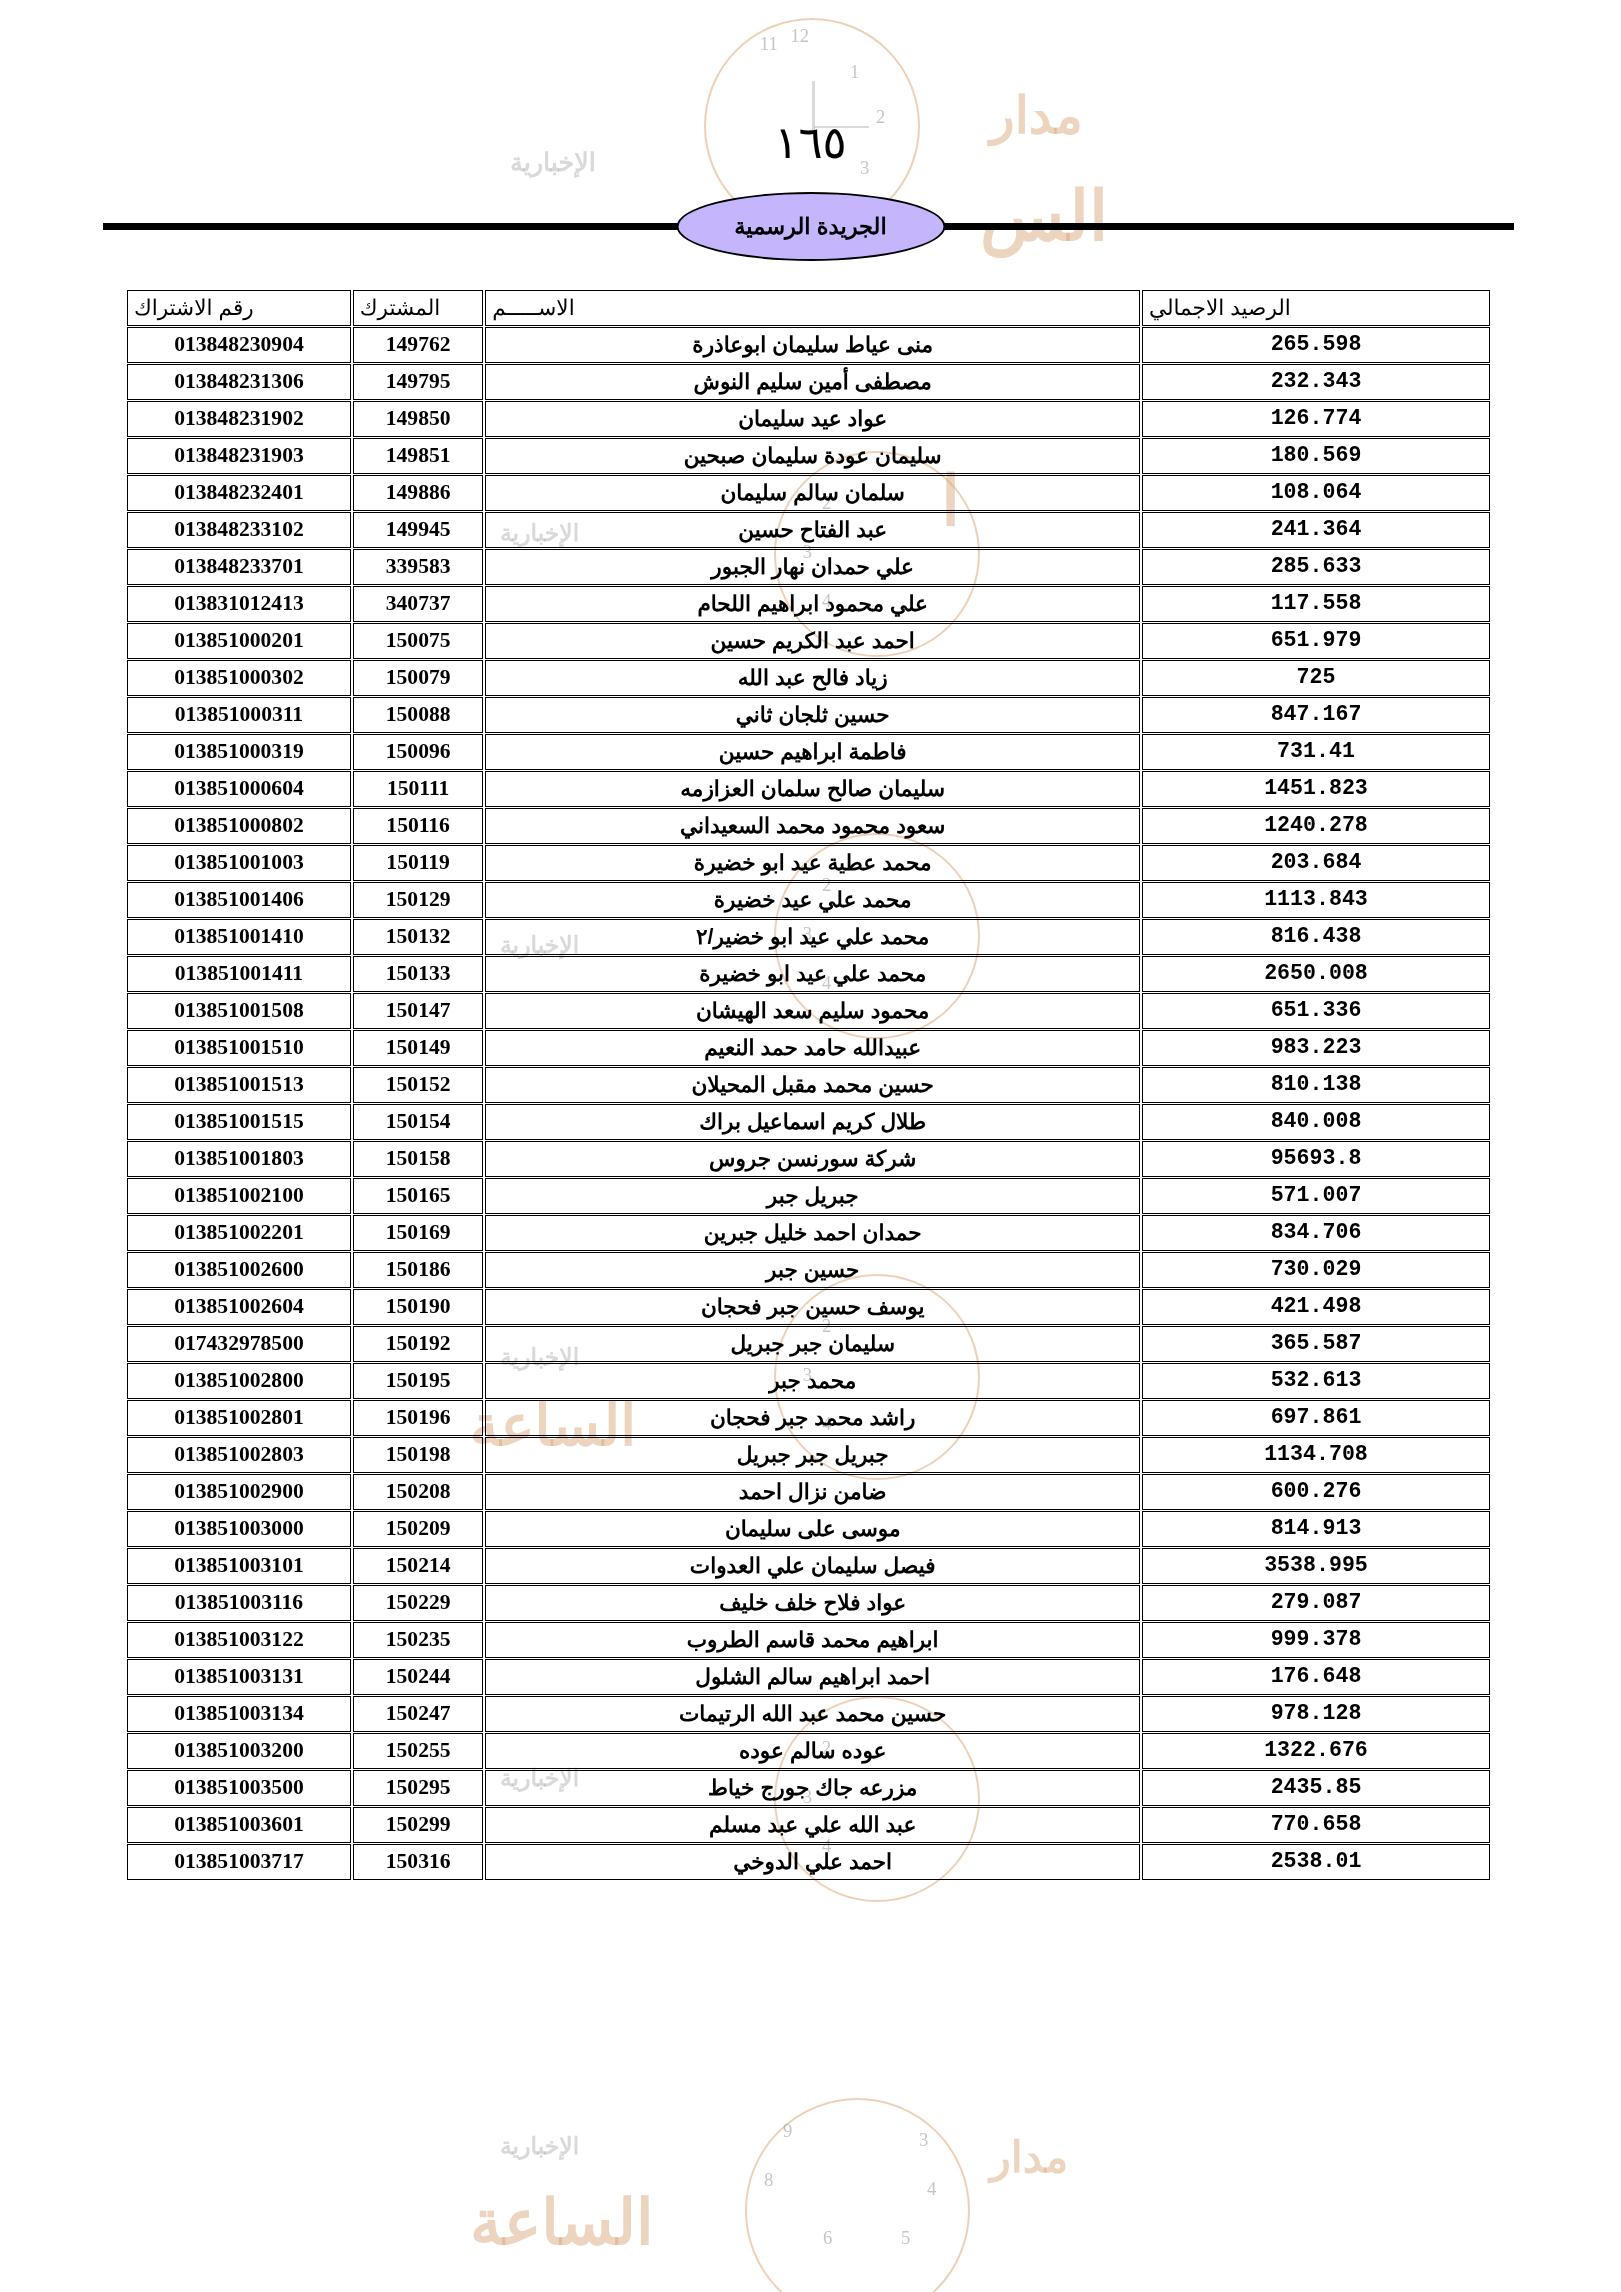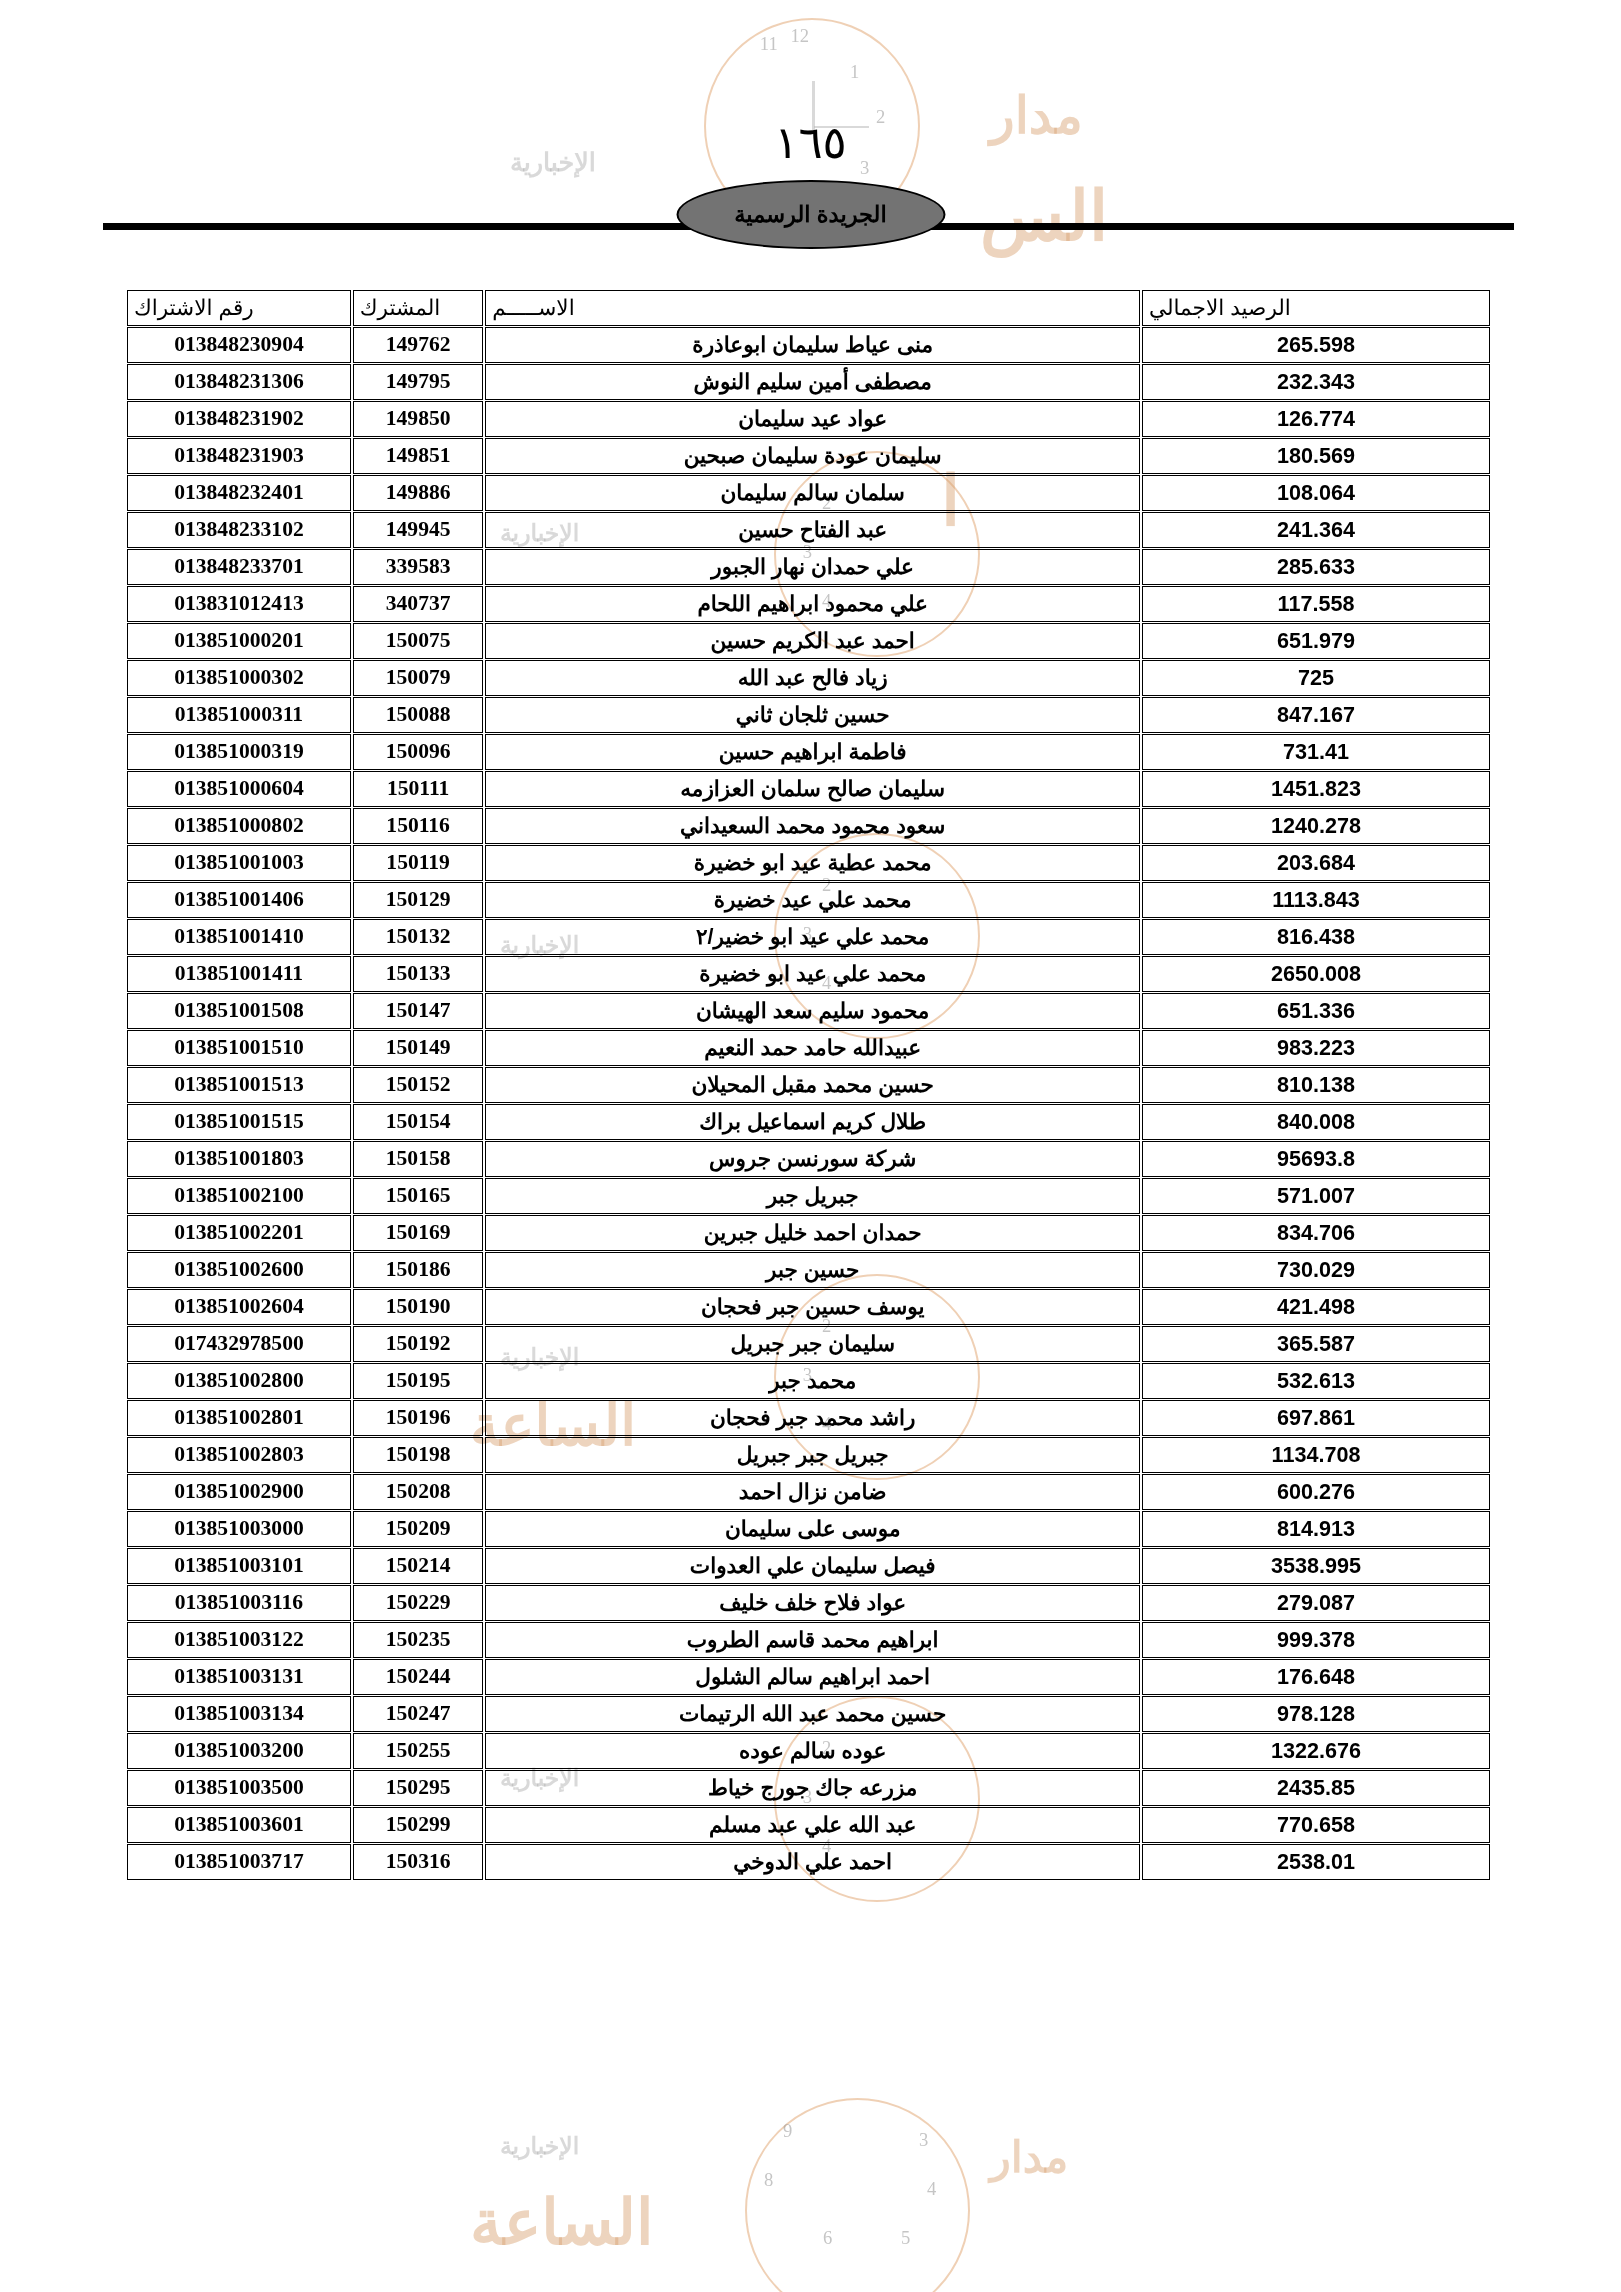--- a/index.html
+++ b/index.html
@@ -66,28 +66,28 @@
     position: absolute;
     top: 223px;
     left: 103px;
     width: 1411px;
     height: 6.9px;
     background: #000;
     z-index: 2;
   }
   .header-oval {
     position: absolute;
-    top: 180px;
+    top: 192px;
     left: 50%;
     transform: translateX(-50%);
     width: 265px;
     height: 65px;
     border: 2.9px solid #000;
     border-radius: 50%;
-    background: #737373;
+    background: #c4b5fd;
     z-index: 4;
     display: flex;
     align-items: center;
     justify-content: center;
     font-size: 22.5px;
     font-weight: bold;
     font-family: "Liberation Sans", sans-serif;
   }
 
   
@@ -136,21 +136,21 @@
   }
   td.name {
     text-align: center;
     font-family: "Liberation Sans", sans-serif;
     font-size: 20.6px;
     font-weight: bold;
   }
   td.bal {
     text-align: center;
     font-weight: bold;
-    font-family: Liberation Sans, sans-serif;
+    font-family: Liberation Mono, monospace;
     font-size: 22.5px;
     direction: ltr;
     margin-top: 28px;
   }
 </style>
 </head>
 <body>
 
 <div class="wm wm-clock" style="top:17.6px; left:704px; width:216px; height:216px;">
   <div class="tick" style="top:5.9px; left:82px;">12</div>

